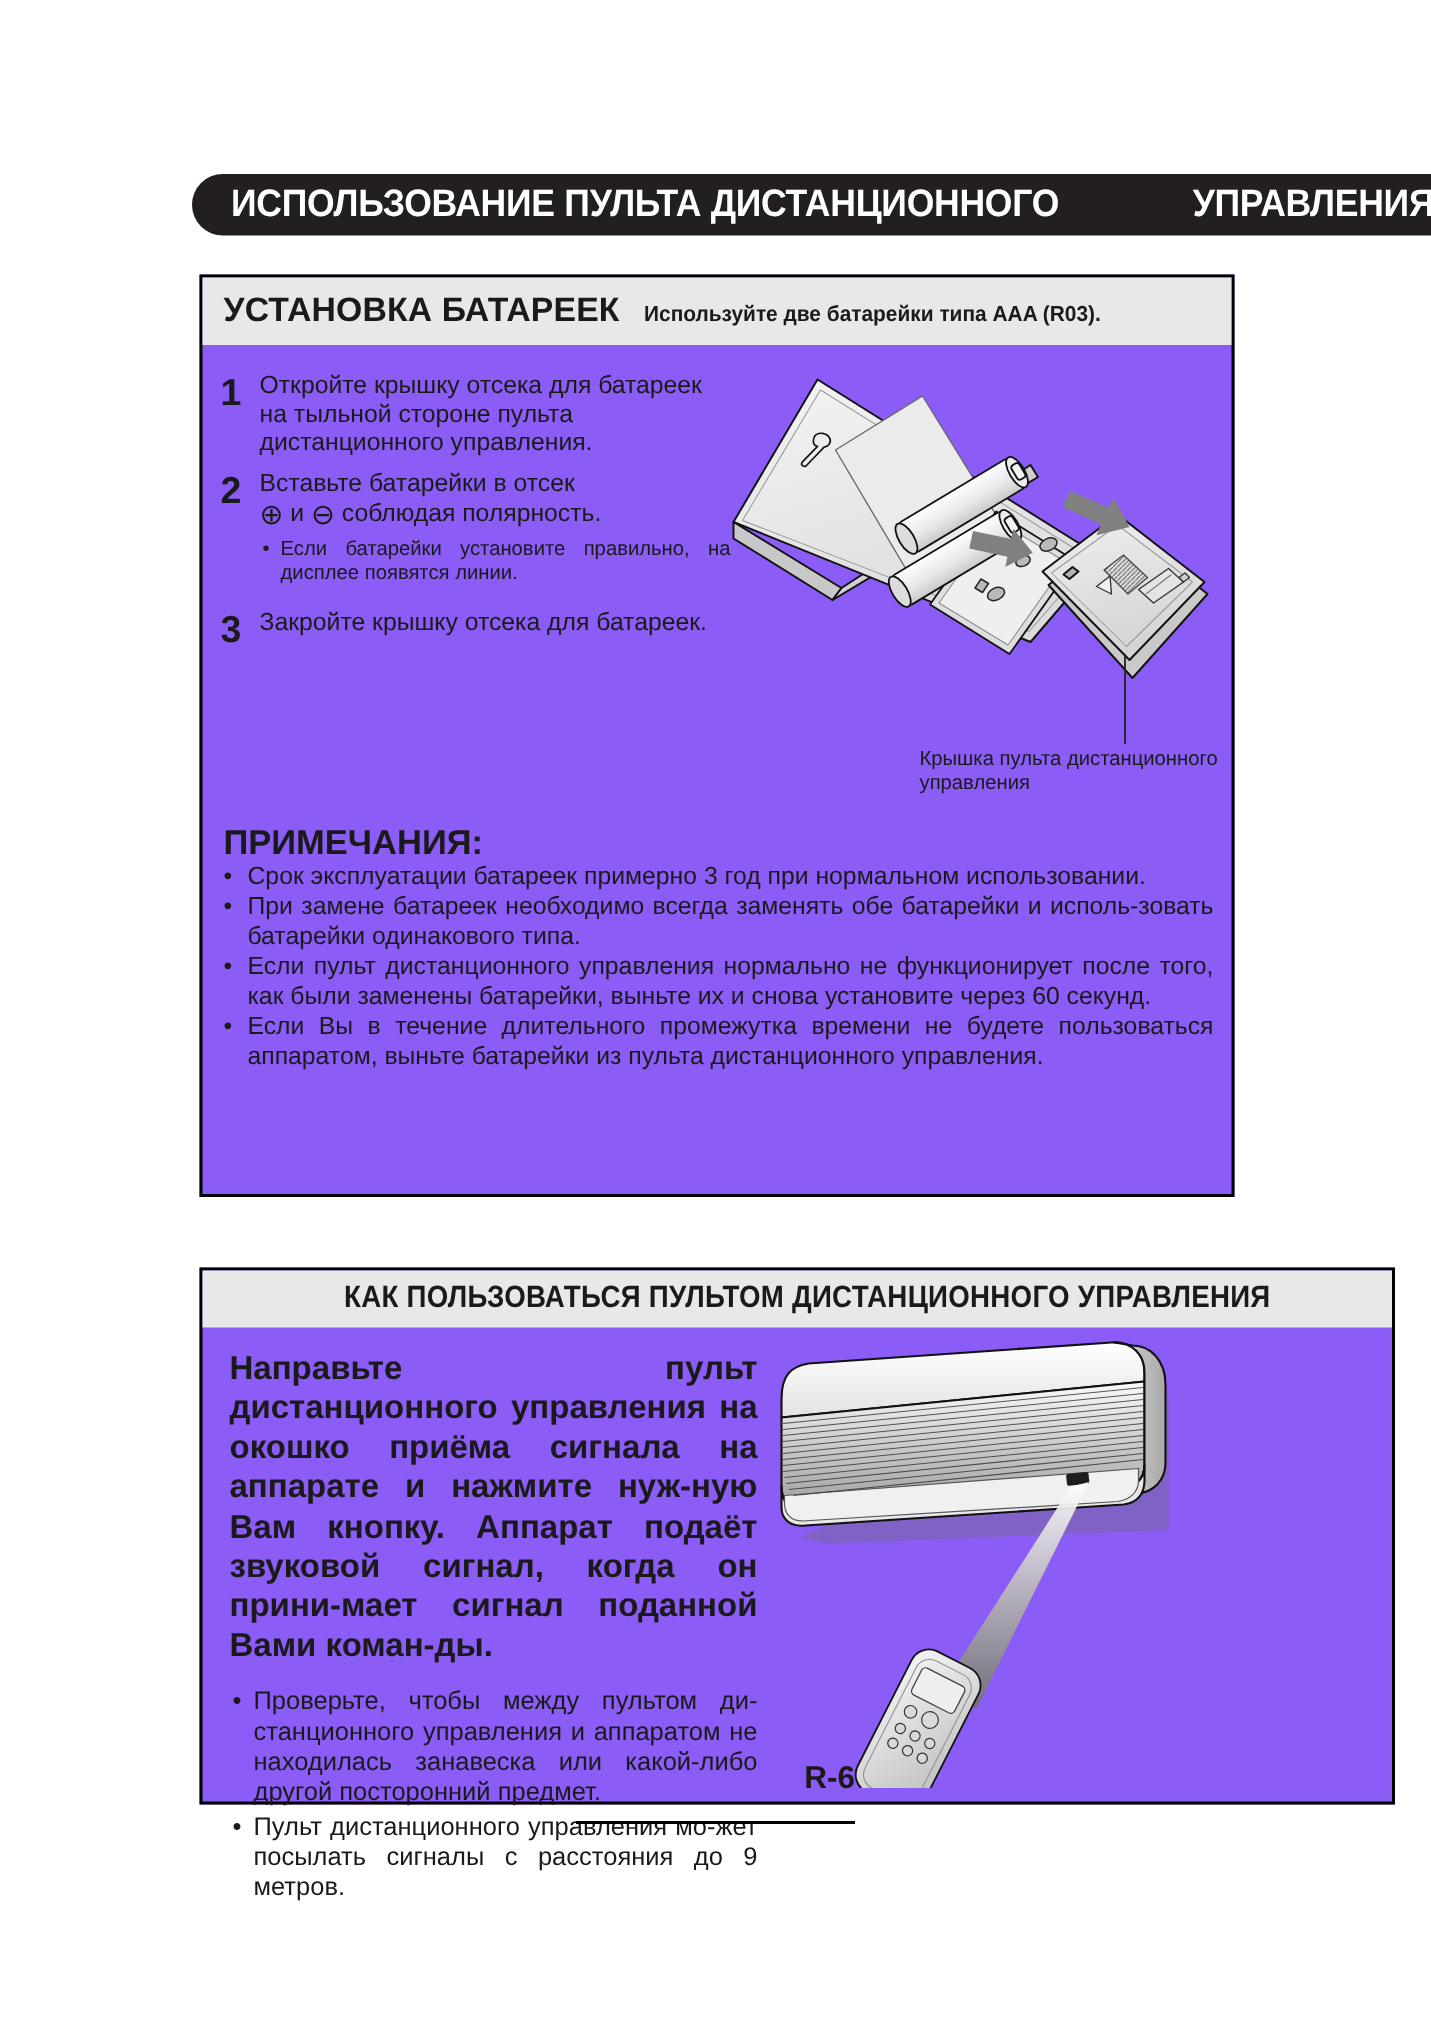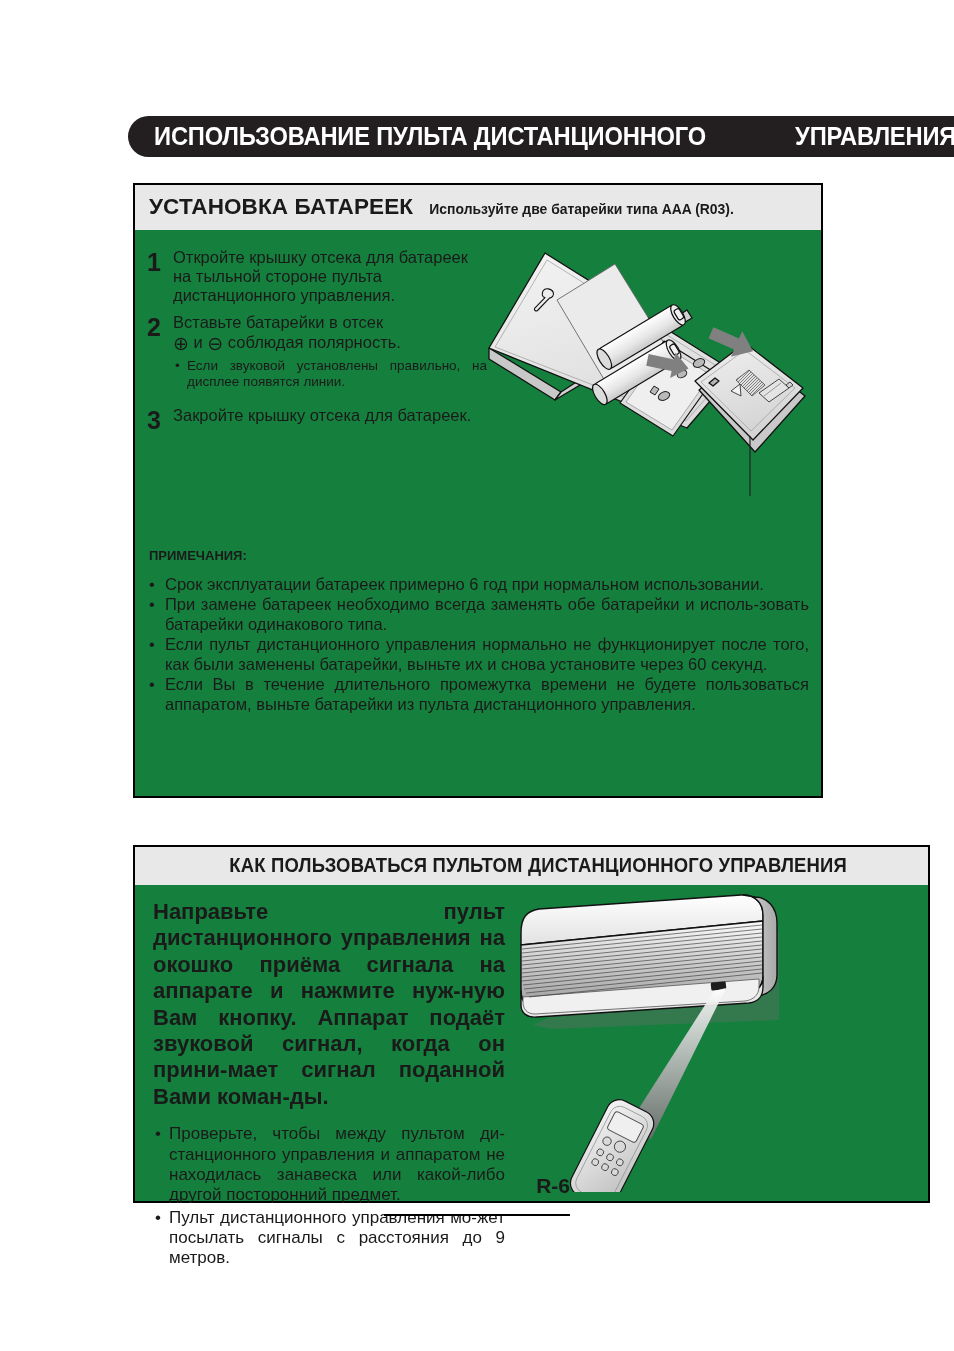--- a/index.html
+++ b/index.html
@@ -41,21 +41,21 @@
   }
   .banner-text .gap {
     display: inline-block;
     width: 82px;
   }
 
   
   .section-box {
     position: absolute;
     border: 2.5px solid #000000;
-    background: #15803d;
+    background: #8b5cf6;
     box-sizing: border-box;
   }
   .section-title-bar {
     background: #e8e8e8;
     box-sizing: border-box;
     display: flex;
     align-items: baseline;
     padding: 7px 0 7px 14px;
   }
   .section-title-main {
@@ -156,21 +156,21 @@
     width: 215px;
     font-size: 13.5px;
     line-height: 1.2;
   }
 
   
   .notes-head {
     position: absolute;
     left: 14px;
     top: 363px;
-    font-size: 13px;
+    font-size: 23px;
     font-weight: bold;
   }
   .notes-list {
     position: absolute;
     left: 14px;
     top: 390px;
     width: 660px;
     margin: 0;
     padding: 0;
     list-style: none;
@@ -291,21 +291,21 @@
     </div>
 
     <div class="step" style="margin-top:8px;">
       <div class="step-num">2</div>
       <div class="step-body">
         <span>Вставьте батарейки в отсек</span><br>
         <span class="polar">⊕</span>
         <span>и</span>
         <span class="polar">⊖</span>
         <span>соблюдая полярность.</span>
-        <div class="substep">Если звуковой установлены правильно, на дисплее появятся линии.</div>
+        <div class="substep">Если батарейки установите правильно, на дисплее появятся линии.</div>
       </div>
     </div>
 
     <div class="step" style="margin-top:16px;">
       <div class="step-num">3</div>
       <div class="step-body justified">Закройте крышку отсека для батареек.</div>
     </div>
 
   </div>
 
@@ -390,24 +390,25 @@
       </g>
     </g>
 
     <g fill="#808080" stroke="none">
       <path d="M222,96 L250,96 L250,88 L268,102 L250,116 L250,108 L222,108 Z" transform="rotate(24 245 102)"></path>
     </g>
 
     <line x1="263" y1="196" x2="263" y2="256" stroke="#222" stroke-width="1.2"></line>
   </svg>
 
+  <div class="fig-caption">Крышка пульта дистанционного управления</div>
 
   <div class="notes-head">ПРИМЕЧАНИЯ:</div>
   <ul class="notes-list">
-    <li>Срок эксплуатации батареек примерно 6 год при нормальном использовании.</li>
+    <li>Срок эксплуатации батареек примерно 3 год при нормальном использовании.</li>
     <li>При замене батареек необходимо всегда заменять обе батарейки и исполь-зовать батарейки одинакового типа.</li>
     <li>Если пульт дистанционного управления нормально не функционирует после того, как были заменены батарейки, выньте их и снова установите через 60 секунд.</li>
     <li>Если Вы в течение длительного промежутка времени не будете пользоваться аппаратом, выньте батарейки из пульта дистанционного управления.</li>
   </ul>
 
 </div>
 
 <div class="section-box" id="box-howto">
 
   <div class="section-title-bar">

